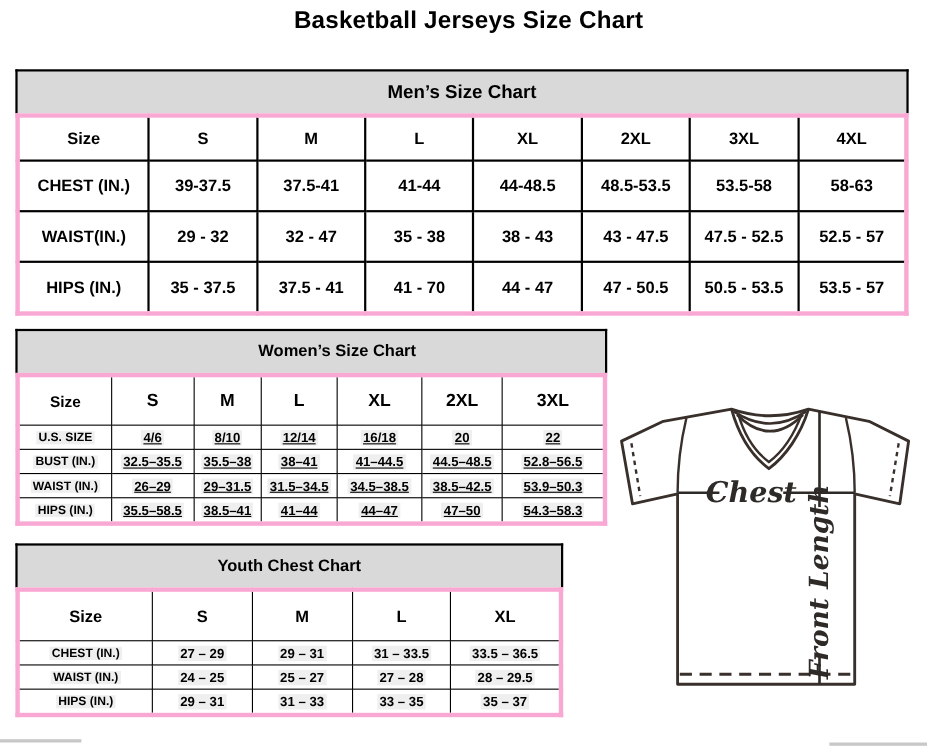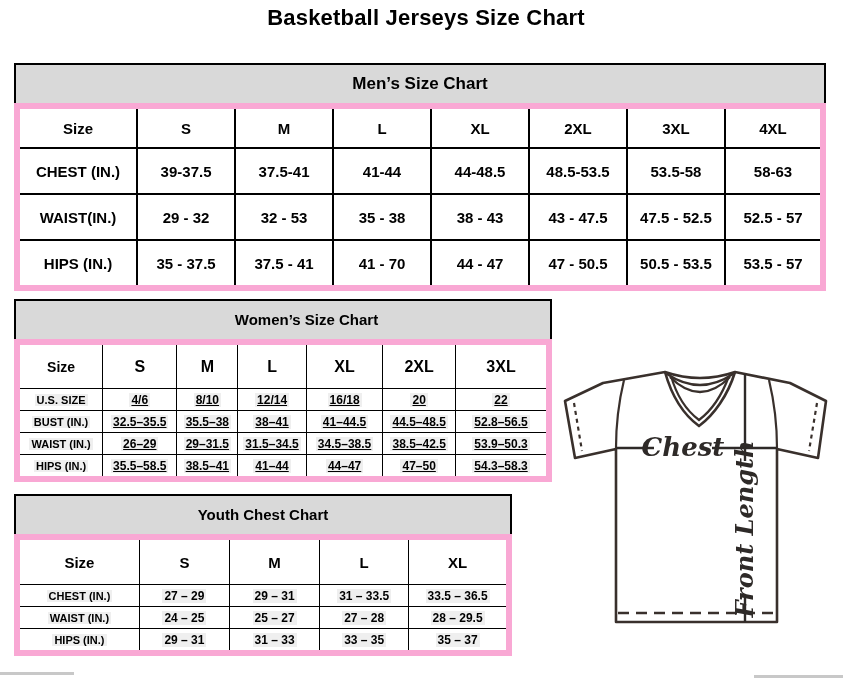--- a/index.html
+++ b/index.html
@@ -11,21 +11,21 @@
     position:absolute; top:5px; left:0; width:812px; text-align:center;
     font-size:22px; font-weight:bold; letter-spacing:0.2px;margin-left:20px;
   }
   .chart { position:absolute; box-sizing:border-box; }
   .chart-title {
     box-sizing:border-box; border:2px solid #000; border-bottom:none;
     background:#d9d9d9; text-align:center; font-weight:bold;
   }
   .chart table {
     width:100%; border-collapse:collapse; table-layout:fixed;
-    border:6px solid #f9a8d4;
+    border:4px solid #f9a8d4;
   }
   .chart th, .chart td {
     border:1px solid #000; text-align:center; vertical-align:middle;
     font-weight:bold; padding:0; overflow:hidden; white-space:nowrap;
   }
   
   .men { left:14px; top:63px; width:812px; }
   .men .chart-title { height:40px; line-height:38px; font-size:17px; }
   .men th, .men td { border-width:2px; }
   .men thead th { height:38px; font-size:15px; }
@@ -98,21 +98,21 @@
             <td><span>37.5-41</span></td>
             <td><span>41-44</span></td>
             <td><span>44-48.5</span></td>
             <td><span>48.5-53.5</span></td>
             <td><span>53.5-58</span></td>
             <td><span>58-63</span></td>
           </tr>
           <tr>
             <th><span>WAIST(IN.)</span></th>
             <td><span>29 - 32</span></td>
-            <td><span>32 - 53</span></td>
+            <td><span>32 - 47</span></td>
             <td><span>35 - 38</span></td>
             <td><span>38 - 43</span></td>
             <td><span>43 - 47.5</span></td>
             <td><span>47.5 - 52.5</span></td>
             <td><span>52.5 - 57</span></td>
           </tr>
           <tr>
             <th><span>HIPS (IN.)</span></th>
             <td><span>35 - 37.5</span></td>
             <td><span>37.5 - 41</span></td>

